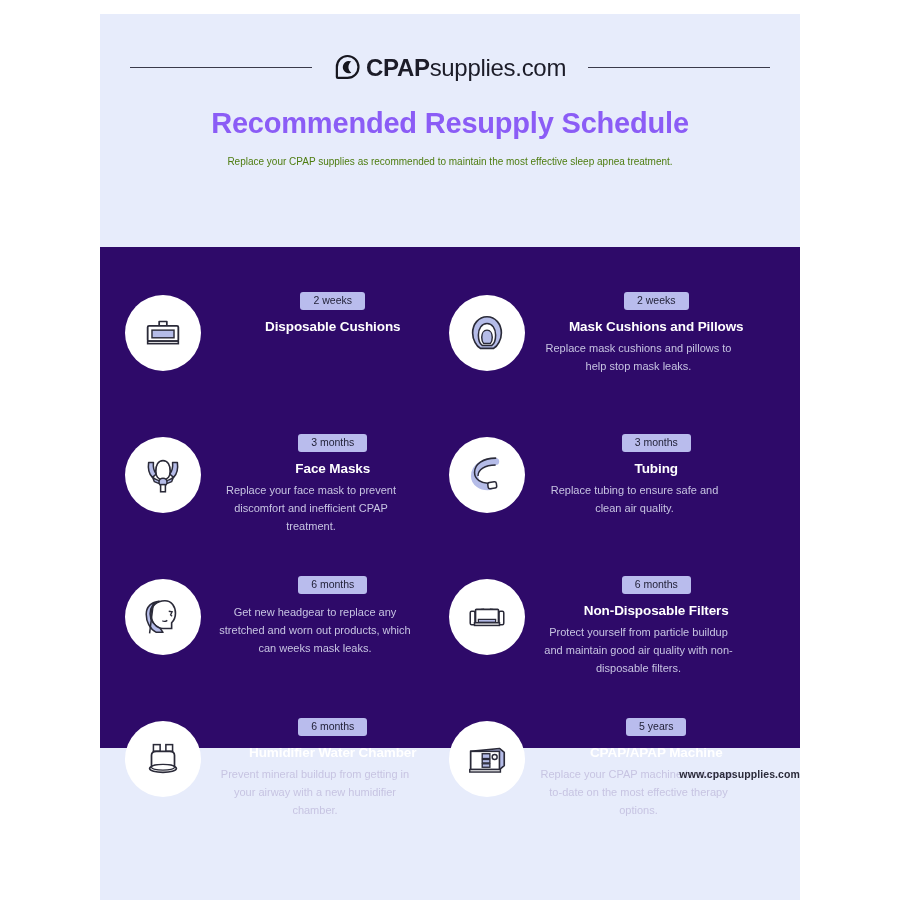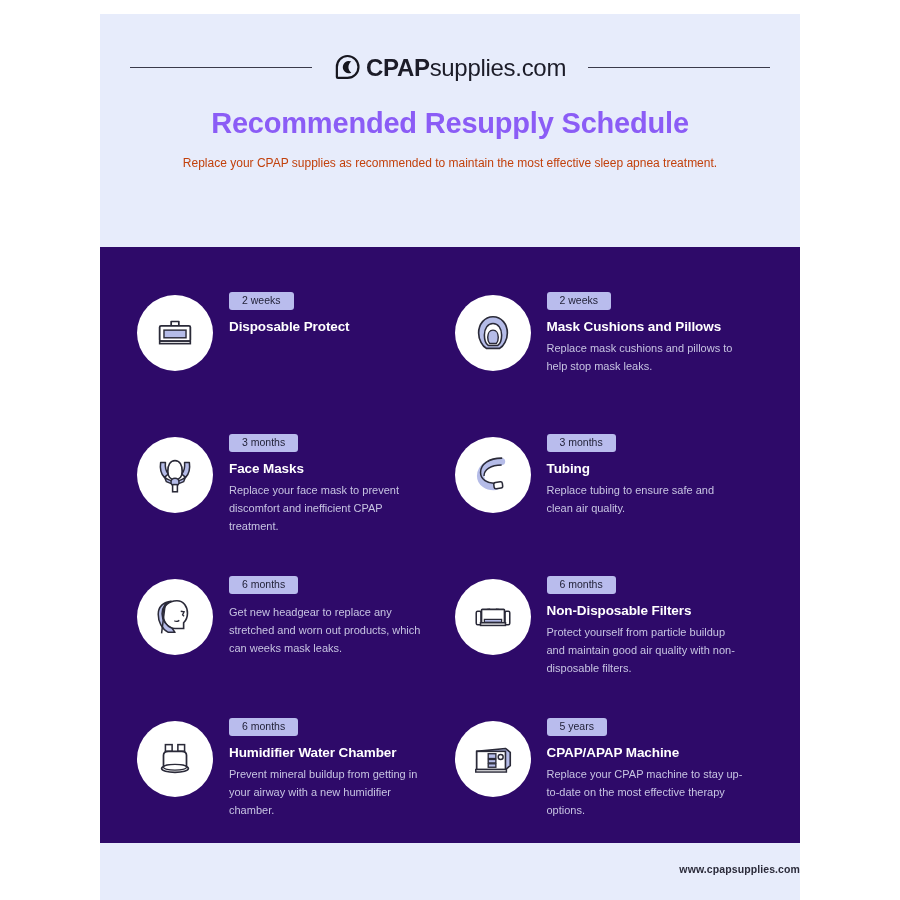--- a/index.html
+++ b/index.html
@@ -63,31 +63,32 @@
   .logo-text .light { font-weight: 400; }
 
   .page-title {
     font-size: 29px;
     font-weight: 700;
     color: #8b5cf6;
     letter-spacing: -0.2px;
     margin-bottom: 15px;
   }
   .page-subtitle {
-    font-size: 12px;
+    font-size: 10px;
     line-height: 1.45;
-    color: #c2410c;
+    color: #4d7c0f;
     font-weight: 400;
   }
 
   
   .panel {
     background: #2e0a69;
-    height: 596px;
-    padding: 42px 28px 0 37px;
+    height: 501px;
+    padding: 42px 28px 0 25px;
+    text-align: center;
   }
 
   .grid {
     display: grid;
     grid-template-columns: 1fr 1fr;
     grid-template-rows: repeat(4, 142px);
     column-gap: 0px;
   }
 
   .item {
@@ -191,21 +192,21 @@
         <div class="icon-circle">
           <svg width="46" height="46" viewBox="0 0 48 48">
             <path d="M20 12 h8 v5 h-8 z" fill="#fff" stroke="#2a2a38" stroke-width="1.8" stroke-linejoin="round"></path>
             <rect x="8" y="16.5" width="32" height="16" rx="1.5" fill="#fff" stroke="#2a2a38" stroke-width="1.9"></rect>
             <rect x="12.5" y="21" width="23" height="8" fill="#b5bce8" stroke="#2a2a38" stroke-width="1.5"></rect>
             <rect x="8" y="32.5" width="32" height="2.6" fill="#fff" stroke="#2a2a38" stroke-width="1.7"></rect>
           </svg>
         </div>
         <div class="item-body">
           <span class="badge">2 weeks</span>
-          <div class="item-title">Disposable Protect</div>
+          <div class="item-title">Disposable Cushions</div>
         </div>
       </div>
 
       <div class="item wide">
         <div class="icon-circle">
           <svg width="46" height="46" viewBox="0 0 48 48">
             <path d="M24 7 C33 7 39 15 39 24 C39 31 35 38 31 40 L17 40 C13 38 9 31 9 24 C9 15 15 7 24 7 Z" fill="#b5bce8" stroke="#2a2a38" stroke-width="1.7"></path>
             <path d="M24 14 C29.5 14 33 19.5 33 26 C33 31 31 35.5 29 37 L19 37 C17 35.5 15 31 15 26 C15 19.5 18.5 14 24 14 Z" fill="#fff" stroke="#2a2a38" stroke-width="1.6"></path>
             <path d="M24 21 C27.5 21 29.5 24.5 29.5 28.5 C29.5 31.5 28.5 34 27.5 35 L20.5 35 C19.5 34 18.5 31.5 18.5 28.5 C18.5 24.5 20.5 21 24 21 Z" fill="#b5bce8" stroke="#2a2a38" stroke-width="1.5"></path>
           </svg>

